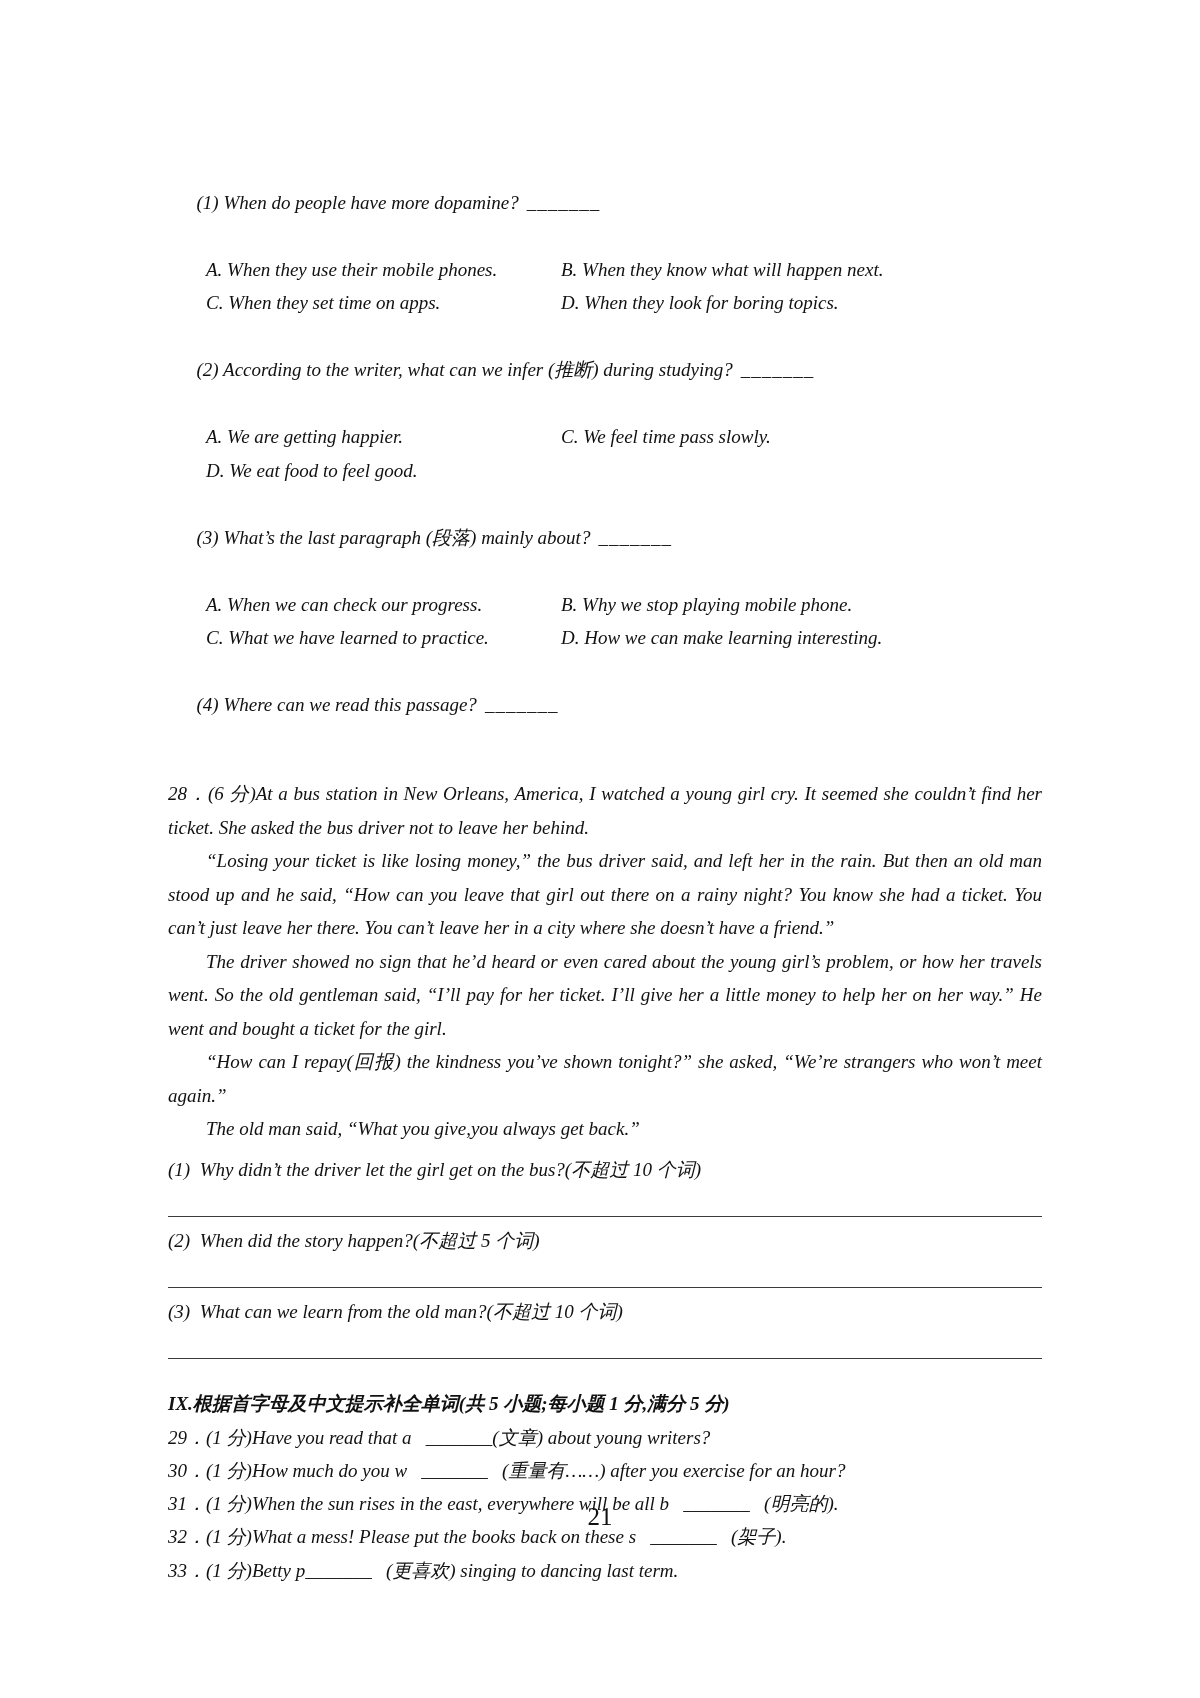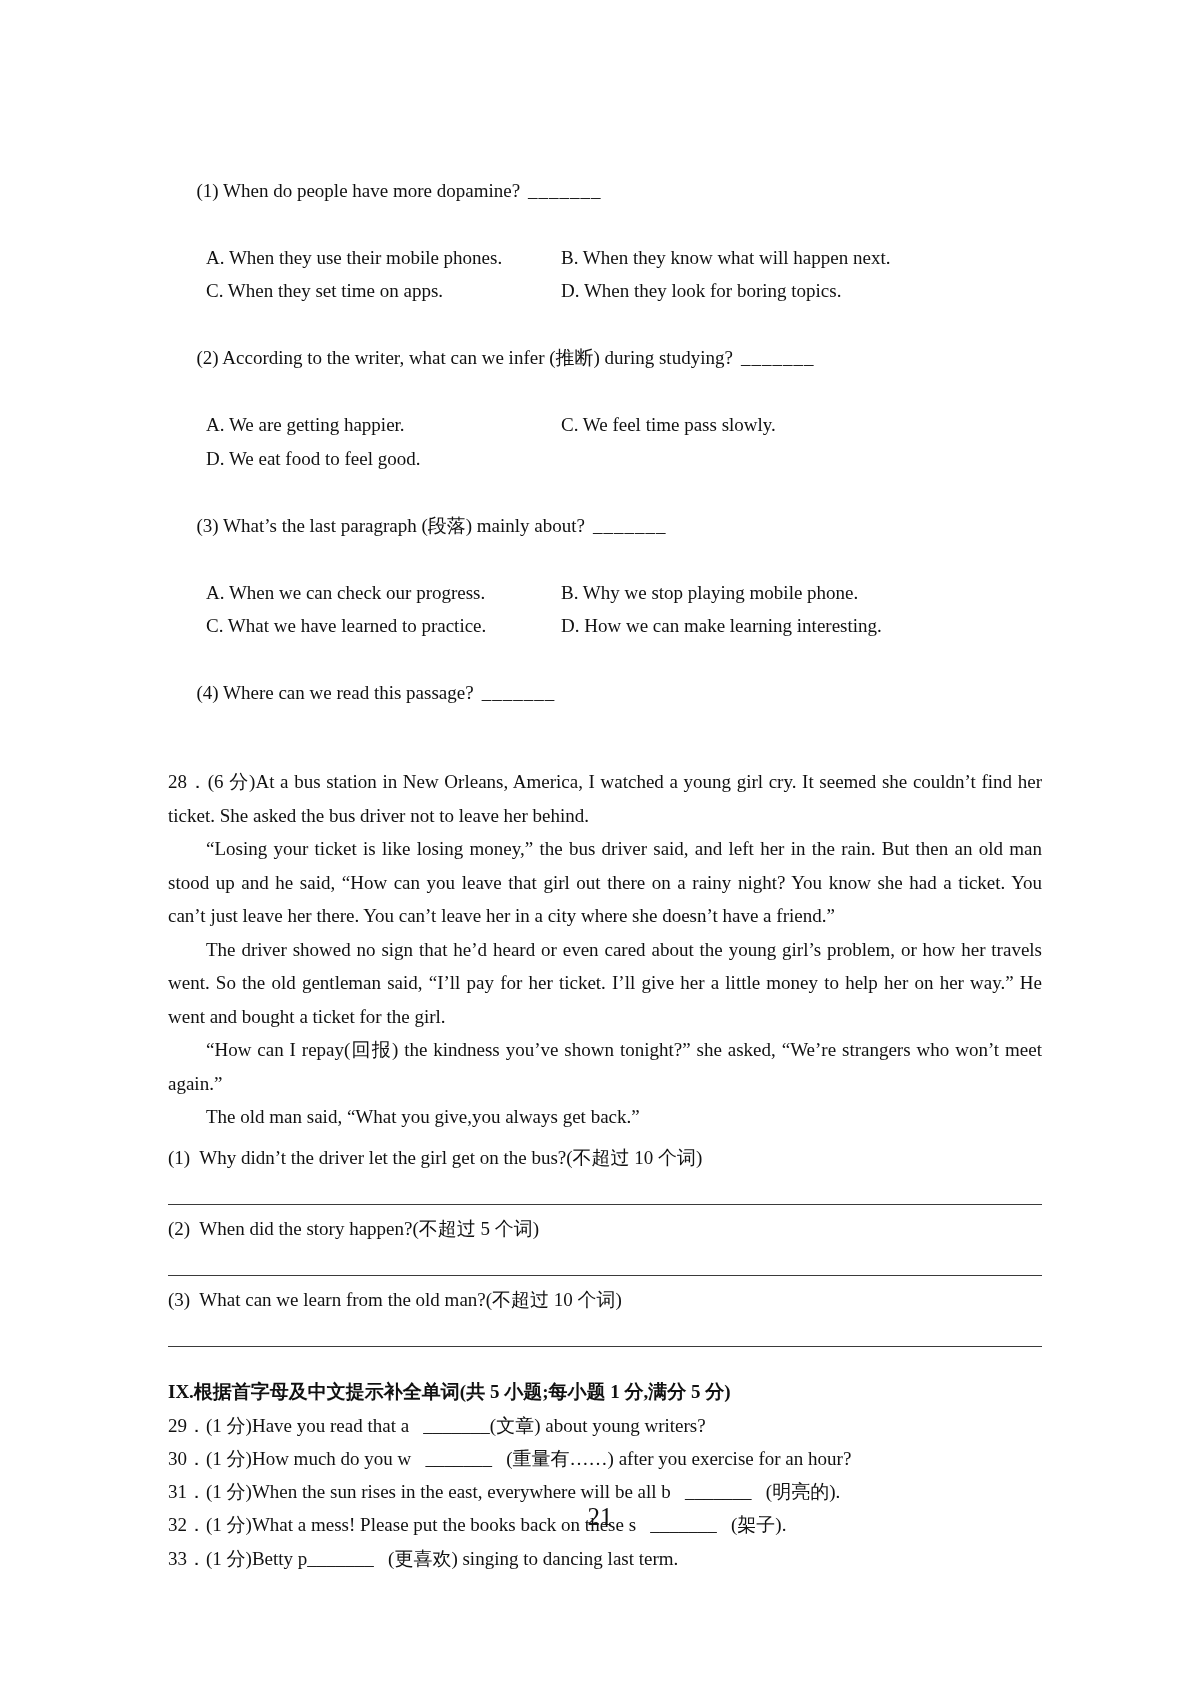--- a/index.html
+++ b/index.html
@@ -9,22 +9,23 @@
     height: 1698px;
     position: relative;
     font-family: "Liberation Serif", "DejaVu Serif", serif;
     font-size: 19px;
     color: #111111;
     overflow: hidden;
   }
   .content {
     position: absolute;
     left: 168px;
-    top: 140px;
+    top: 152px;
     width: 874px;
+    font-style: italic;
   }
   
   .mc-question .stem-row {
     line-height: 33.5px;
     white-space: pre-wrap;
   }
   .blank {
     margin-left: 8px;
     letter-spacing: 1px;
   }

